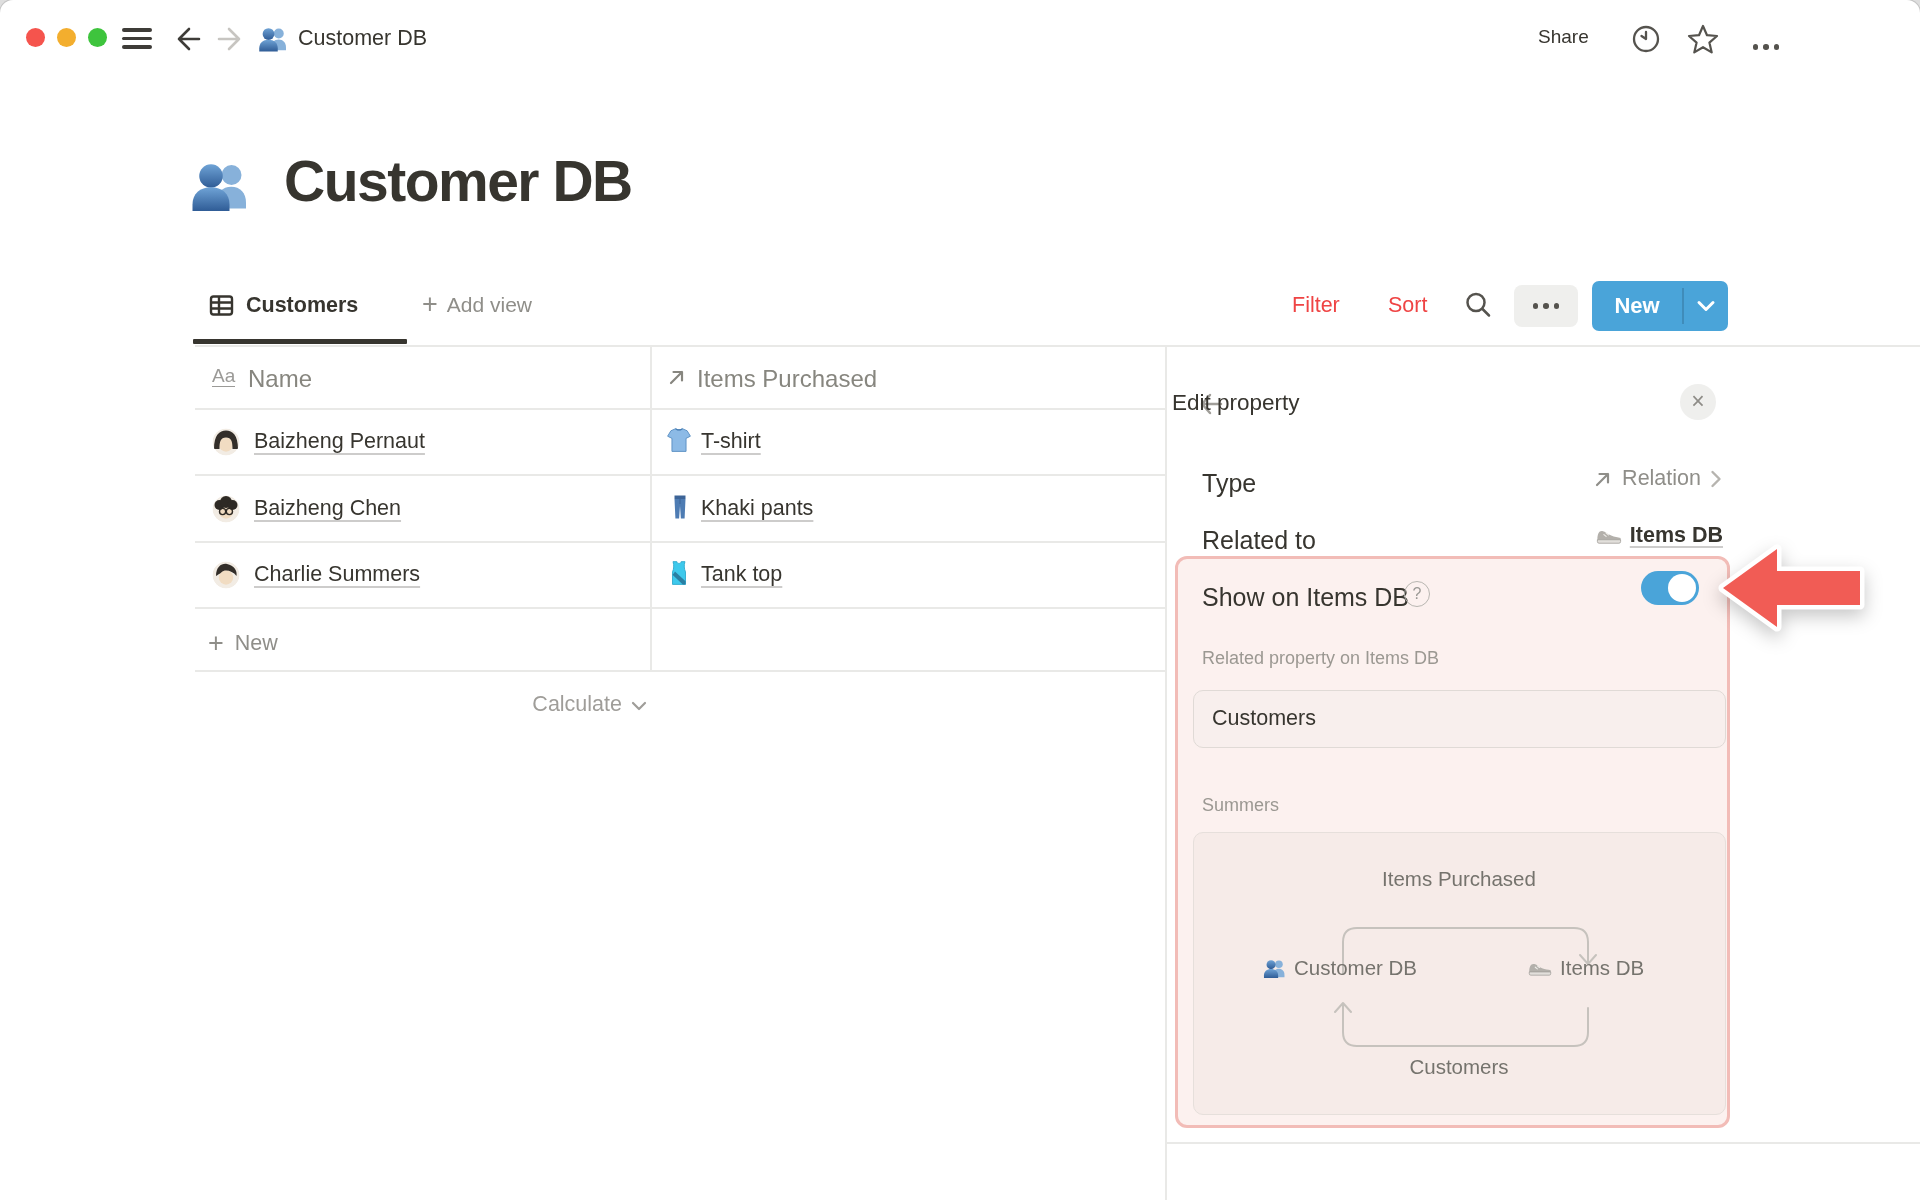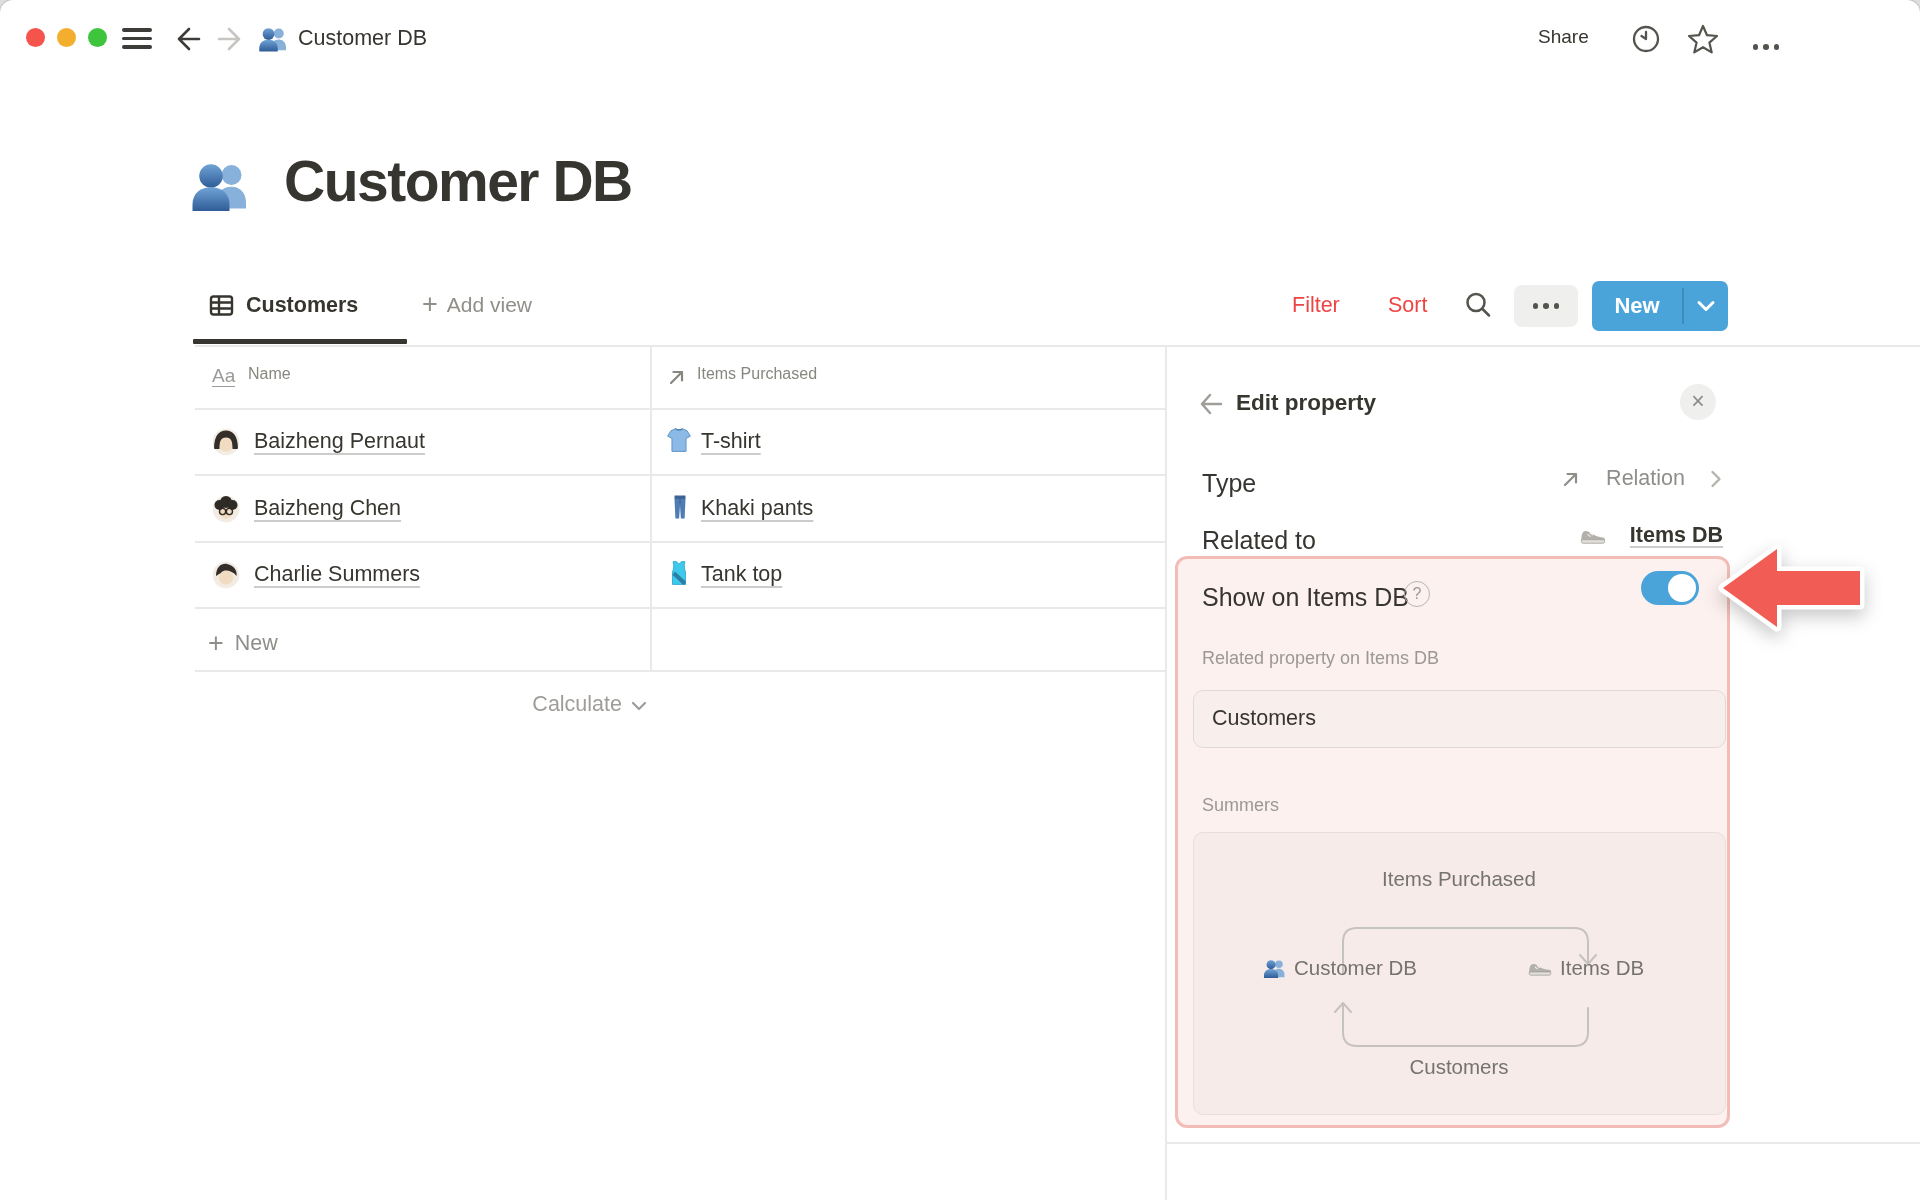--- a/index.html
+++ b/index.html
@@ -37,33 +37,33 @@
   .search-ic{left:1462px;top:289px}
   .more-box{left:1514px;top:285px;width:64px;height:42px;border-radius:8px;background:#EFEFED;display:flex;align-items:center;justify-content:center;gap:5px;cursor:pointer}
   .more-box i{width:5.5px;height:5.5px;border-radius:50%;background:#55534E;display:block}
   .new-btn{left:1592px;top:281px;width:136px;height:50px;border-radius:7px;background:var(--accent-blue);display:flex;cursor:pointer}
   .new-main{width:90px;text-align:center;line-height:50px;color:#fff;font-size:22px;font-weight:700}
   .new-split{width:1.5px;height:36px;margin-top:7px;background:rgba(0,0,0,.14)}
   .new-chev{flex:1;display:flex;align-items:center;justify-content:center}
   
   .hline{height:1.5px;background:var(--line)}
   .vline{width:1.5px;background:var(--line)}
-  .th{font-size:16px;color:#87867F;cursor:pointer}
+  .th{font-size:24px;color:#87867F;cursor:pointer}
   .aa{left:212px;top:365px;font-size:19px;color:#9B9A97;border-bottom:1.6px solid #9B9A97;line-height:21px;cursor:pointer}
   .cell-text{font-size:21.5px;font-weight:500;text-decoration:underline;text-decoration-color:rgba(55,53,47,.25);text-decoration-thickness:1.5px;text-underline-offset:4.5px;cursor:pointer}
   .newrow{left:208px;top:628px;display:flex;align-items:center;gap:11px;color:var(--gray);cursor:pointer}
   .newrow .plus{font-size:27px;font-weight:300}
   .newrow .lbl{font-size:21.5px}
   .calc{left:430px;top:692px;width:192px;text-align:right;font-size:21.5px;color:#9F9D99;cursor:pointer}
   
   .p-back{left:1196px;top:389px;cursor:pointer}
-  .p-title{left:1236px;top:390px;font-size:22.5px;font-weight:700}
+  .p-title{left:1172px;top:390px;font-size:22.5px;font-weight:400}
   .p-close{left:1680px;top:384px;width:36px;height:36px;border-radius:50%;background:#EFEFED;color:#8E8C87;font-size:23px;text-align:center;line-height:34px;cursor:pointer}
   .p-label{font-size:25px}
-  .p-val{display:flex;align-items:center;justify-content:flex-end;gap:24px;cursor:pointer}
+  .p-val{display:flex;align-items:center;justify-content:flex-end;gap:8px;cursor:pointer}
   .rel-gray{font-size:21.5px;color:var(--gray)}
   .items-db{font-size:21.5px;font-weight:700;text-decoration:underline;text-decoration-color:rgba(55,53,47,.25);text-decoration-thickness:1.5px;text-underline-offset:4px}
   .pinkbox{left:1175px;top:556px;width:555px;height:572px;background:var(--highlight-bg);border:3px solid var(--highlight-border);border-radius:12px}
   .q-icon{left:1404px;top:581px;width:26px;height:26px;border-radius:50%;border:1.7px solid #B8B6B1;color:#9B9995;font-size:16px;text-align:center;line-height:24px;cursor:pointer}
   .toggle{left:1641px;top:571px;width:58px;height:34px;border-radius:17px;background:var(--accent-blue);cursor:pointer}
   .knob{position:absolute;right:3px;top:3px;width:28px;height:28px;border-radius:50%;background:#fff}
   .small-label{font-size:18px;color:var(--gray2)}
   .prop-input{left:1193px;top:690px;width:533px;height:58px;border-radius:10px;background:#F8EFED;border:1.6px solid #E0DAD6;cursor:text}
   .prop-input span{position:absolute;left:18px;top:15px;font-size:21.5px;color:var(--ink)}
   .preview-box{left:1193px;top:832px;width:533px;height:283px;border-radius:10px;background:#F6EBE8;border:1.6px solid #E6DFDB}

